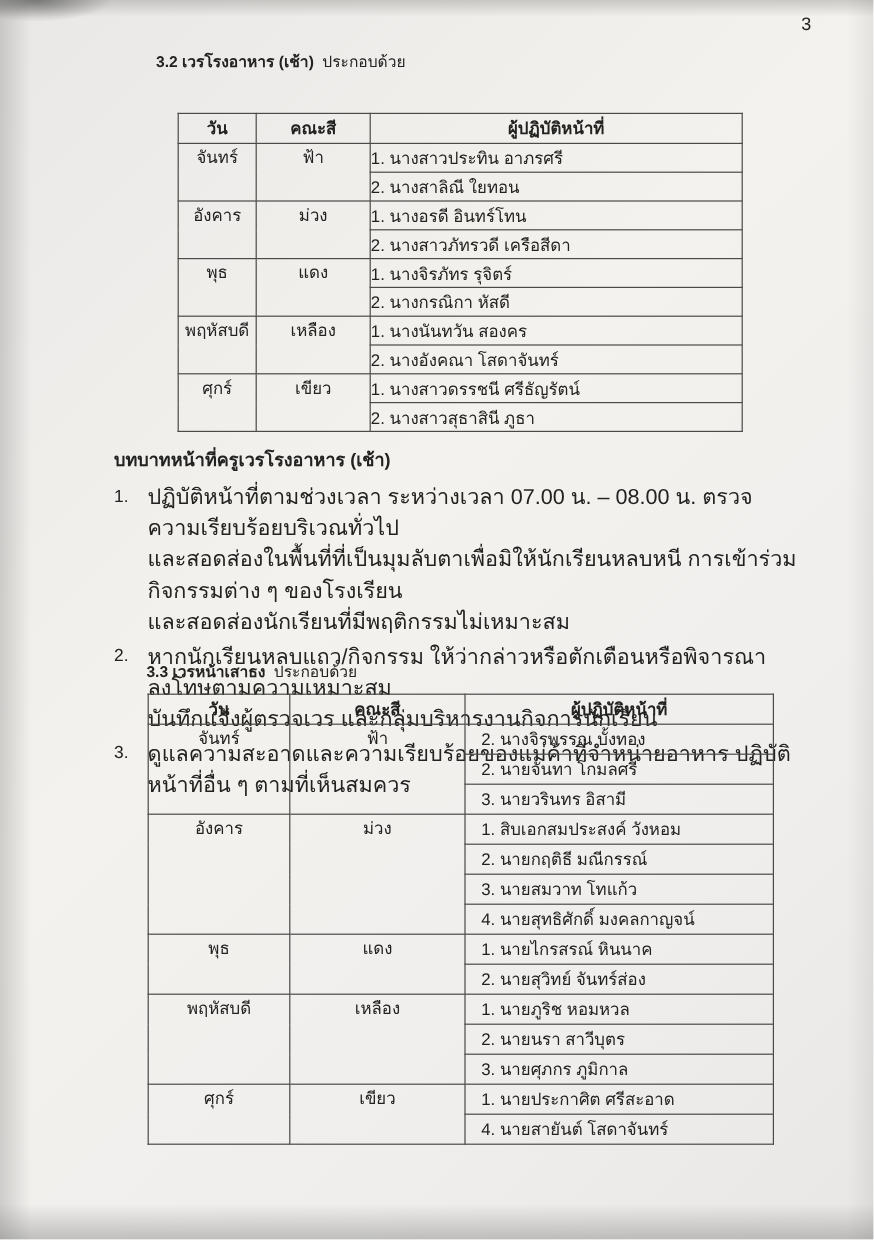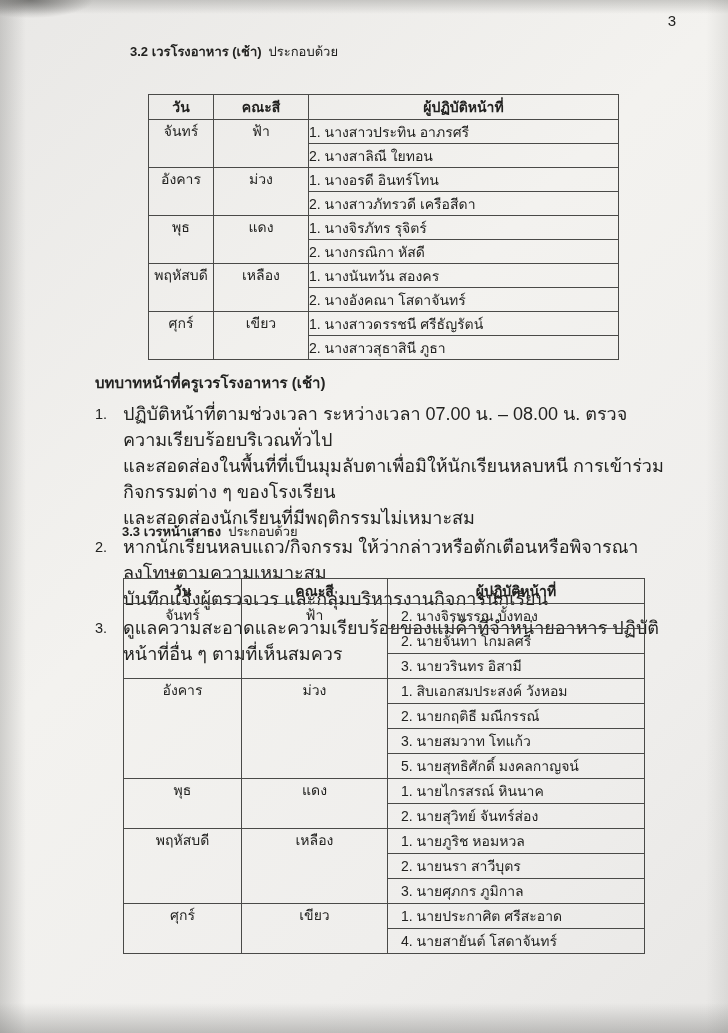--- a/index.html
+++ b/index.html
@@ -17,21 +17,21 @@
       linear-gradient(90deg, rgba(120,120,118,0.30) 0px, rgba(120,120,118,0) 26px),
       linear-gradient(270deg, rgba(150,150,148,0.18) 0px, rgba(150,150,148,0) 22px),
       linear-gradient(135deg, #e9e8e6 0%, #f3f2ef 42%, #efeeec 75%, #e8e7e5 100%);
   }
   .abs { position:absolute; }
   .page-number { top:12px; right:52px; font-size:15px; }
   .sec-heading { font-size:13px; white-space:nowrap; }
   .sec-heading .b { font-weight:bold; }
   .sec-heading .rest { font-weight:normal; margin-left:7px; }
   .heading-32 { left:130px; top:41px; }
-  .heading-33 { left:122px; top:521px; }
+  .heading-33 { left:122px; top:549px; }
 
   table.duty { border-collapse:collapse; table-layout:fixed; }
   table.duty th, table.duty td {
     border:1px solid #4a4a48; font-weight:normal;
     font-size:14px; padding:0; overflow:hidden; white-space:nowrap;
   }
   table.duty th { font-weight:bold; text-align:center; }
   td.day-cell, td.color-cell { text-align:center; vertical-align:top; padding-top:2px; }
   td.member-cell { padding-left:10px; }
 
@@ -179,21 +179,21 @@
     <td class="color-cell" rowspan="4">ม่วง</td>
     <td class="member-cell">1. สิบเอกสมประสงค์ วังหอม</td>
   </tr>
   <tr>
         <td class="member-cell">2. นายกฤติธี มณีกรรณ์</td>
       </tr>
   <tr>
         <td class="member-cell">3. นายสมวาท โทแก้ว</td>
       </tr>
   <tr>
-        <td class="member-cell">5. นายสุทธิศักดิ์ มงคลกาญจน์</td>
+        <td class="member-cell">4. นายสุทธิศักดิ์ มงคลกาญจน์</td>
       </tr>
   <tr>
     <td class="day-cell" rowspan="2">พุธ</td>
     <td class="color-cell" rowspan="2">แดง</td>
     <td class="member-cell">1. นายไกรสรณ์ หินนาค</td>
   </tr>
   <tr>
         <td class="member-cell">2. นายสุวิทย์ จันทร์ส่อง</td>
       </tr>
   <tr>

